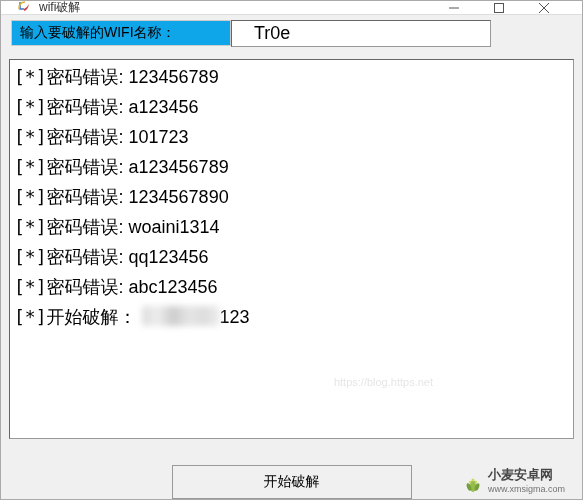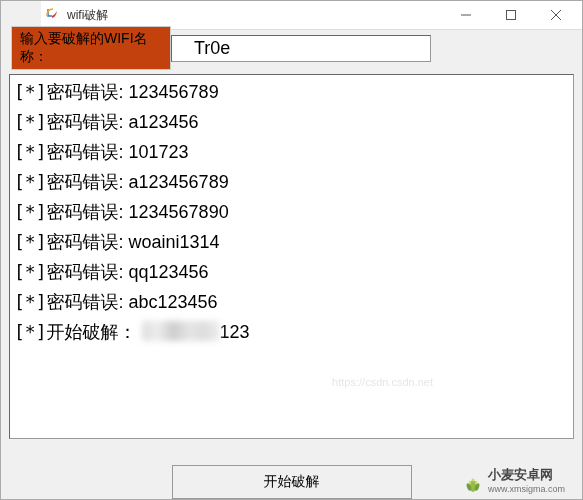--- a/index.html
+++ b/index.html
@@ -17,27 +17,26 @@
     }
     .window {
       width: 583px;
       height: 500px;
       background: #f0f0f0;
       border: 1px solid #aaa;
       display: flex;
       flex-direction: column;
     }
     .titlebar {
-      height: 29px;
+      height: 14px;
       background: #fff;
       display: flex;
       align-items: center;
-      padding: 0 4px;
+      padding: 0 16px;
       border-bottom: 1px solid #ddd;
-      margin-left: 40px;
     }
     .titlebar-icon {
       width: 16px;
       height: 16px;
       margin-right: 6px;
       display: flex;
       align-items: center;
       justify-content: center;
     }
     .titlebar-title {
@@ -59,24 +58,24 @@
       cursor: pointer;
     }
     .input-row {
       height: 36px;
       display: flex;
       align-items: center;
       padding: 4px 10px;
       background: #f0f0f0;
     }
     .input-label {
-      width: 160px;
+      width: 220px;
       font-size: 14px;
       color: #000;
-      background: #c2410c;
+      background: #0ea5e9;
       border: 1px solid #ccc;
       padding: 3px 8px;
     }
     .input-field {
       flex: 1;
       max-width: 260px;
       font-size: 18px;
       padding: 2px 22px;
       border: 1px solid #999;
       border-top-color: #666;
@@ -214,21 +213,21 @@
     </div>
     <div class="output-line">
       <span class="prefix">[*]</span><span>密码错误:</span> <span>qq123456</span>
     </div>
     <div class="output-line">
       <span class="prefix">[*]</span><span>密码错误:</span> <span>abc123456</span>
     </div>
     <div class="output-line">
       <span class="prefix">[*]</span><span>开始破解：</span> <span class="blur-box"></span><span>123</span>
     </div>
-    <div class="faded-url">https://csdn.csdn.net</div>
+    <div class="faded-url">https://blog.https.net</div>
   </div>
 
   <div class="button-row">
     <button class="start-button">开始破解</button>
   </div>
 
 </div>
 
 <div class="watermark">
   <span class="watermark-icon">

